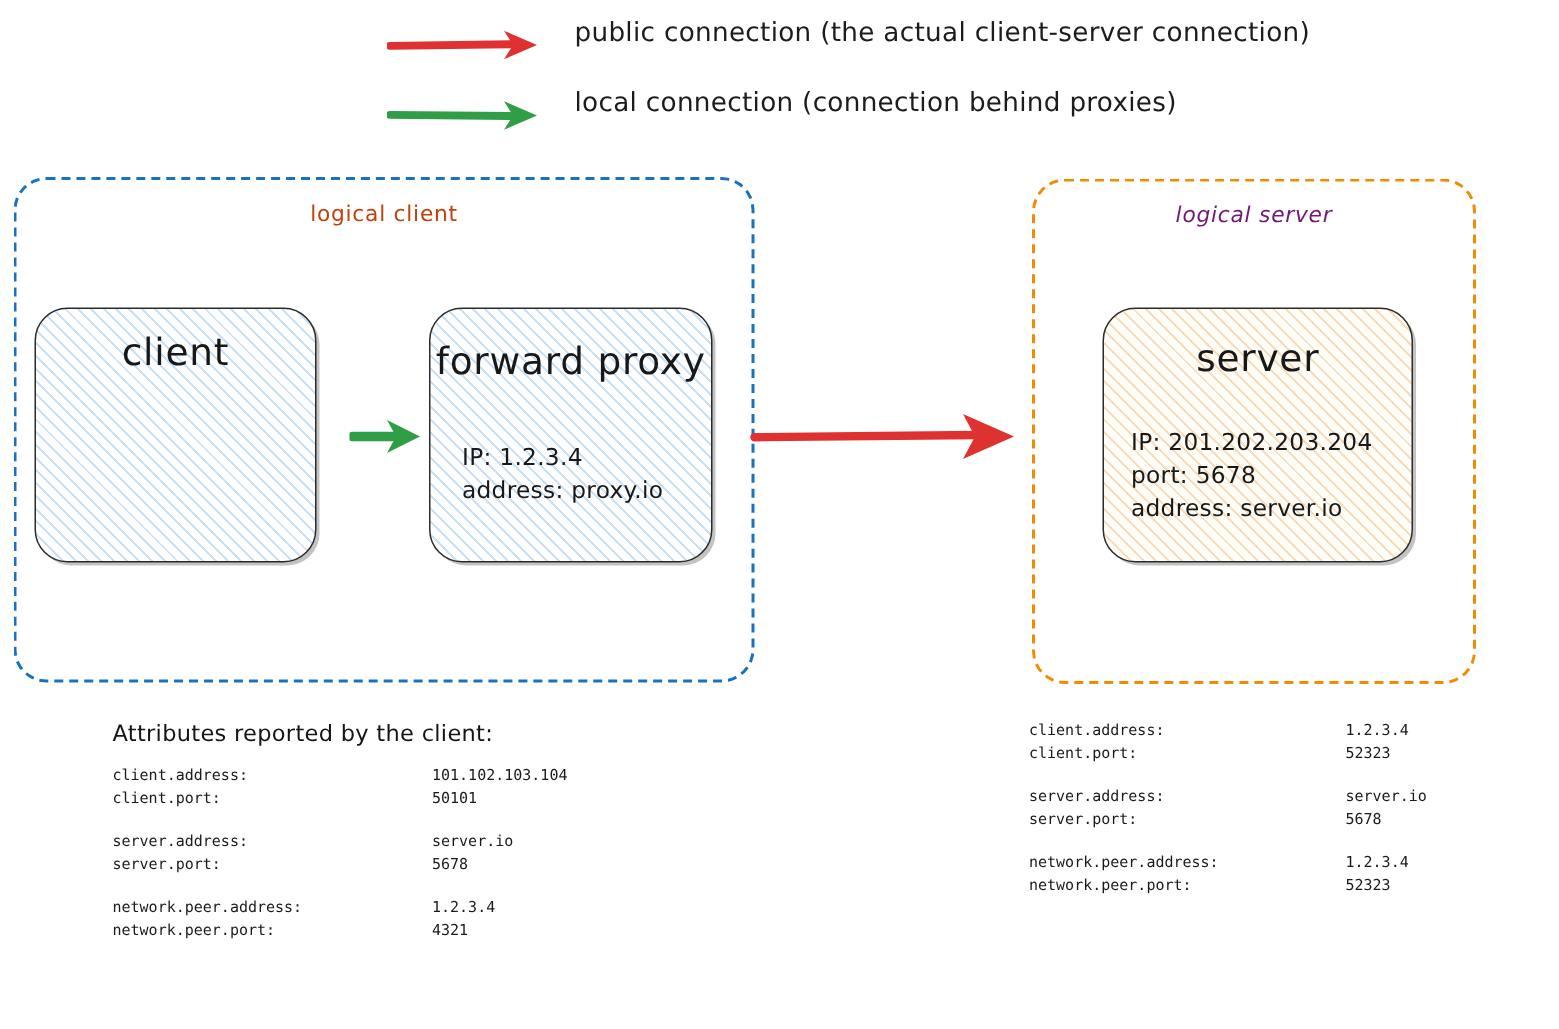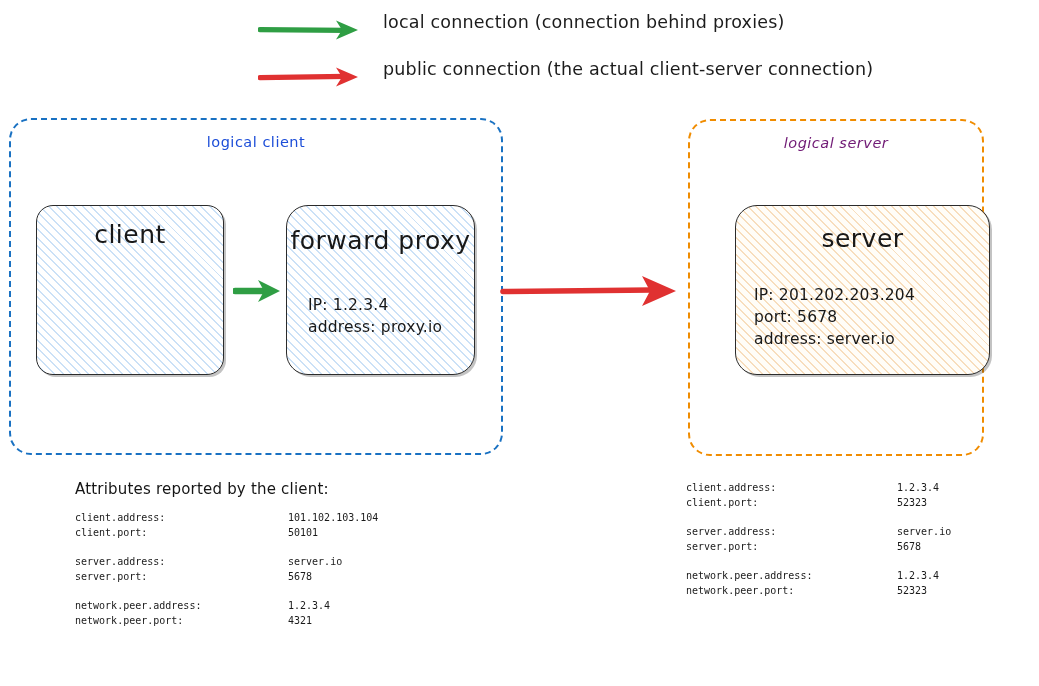--- a/index.html
+++ b/index.html
@@ -30,21 +30,21 @@
   #group-server{
     left:688px;top:119px;width:292px;height:333px;
     border:2.6px dashed #f08c00;
   }
   .group-title-wrap{
     position:absolute;top:12px;left:0;right:0;text-align:center;
   }
   .group-title-wrap span{
     background:#ffffff;padding:0 8px;font-size:14.5px;letter-spacing:.5px;
   }
-  #group-client .group-title-wrap span{color:#1d4ed8;}
+  #group-client .group-title-wrap span{color:#c2410c;}
   #group-server .group-title-wrap span{color:#701a75;font-style:italic;}
 
   
   .node{
     position:absolute;border-radius:22px;
     border:1.8px solid #2b2b2b;
     box-shadow:2.5px 2.5px 0 -0.5px rgba(40,40,40,.28);
     overflow:hidden;
   }
   .node-blue{
@@ -57,33 +57,32 @@
       rgba(255,255,255,0) 6px);
   }
   .node-orange{
     background-color:#fffdf8;
     background-image:repeating-linear-gradient(
       45deg,
       rgba(240,190,130,.5) 0px,
       rgba(240,190,130,.5) 1.4px,
       rgba(255,255,255,0) 1.4px,
       rgba(255,255,255,0) 6px);
-    padding-left:48px;
   }
   .node-title{
     position:absolute;left:0;right:0;text-align:center;
     font-size:25px;color:#181818;letter-spacing:.5px;line-height:1.18;
   }
   .node-body{
     position:absolute;left:0;right:0;
     font-size:15.5px;color:#181818;line-height:1.42;letter-spacing:.2px;
   }
   .node-body div{white-space:nowrap;}
 
-  #node-client{left:36px;top:205px;width:186px;height:168px;border-radius:17px;}
+  #node-client{left:23px;top:205px;width:186px;height:168px;}
   #node-client .node-title{top:14px;}
   #node-client .node-body{top:90px;left:20px;}
 
   #node-proxy{left:286px;top:205px;width:187px;height:168px;}
   #node-proxy .node-title{top:20px;}
   #node-proxy .node-body{top:88px;left:21px;}
 
   #node-server{left:735px;top:205px;width:205px;height:168px;}
   #node-server .node-title{top:18px;}
   #node-server .node-body{top:78px;left:18px;}
@@ -110,31 +109,31 @@
   #attrs-client .attr-key{width:213px;}
   #attrs-server .attr-key{width:211px;}
   .attr-val{display:inline-block;}
 </style>
 </head>
 <body>
 
 <div id="legend">
   <div class="legend-row">
     <svg class="legend-arrow" viewBox="0 0 110 24">
+      <path d="M2 12.6 L88 11.4" stroke="#e03131" stroke-width="5.2" stroke-linecap="round" fill="none"></path>
+      <path d="M78 2.5 L100 12 L78 21.5 L84 12 Z" fill="#e03131"></path>
+    </svg>
+    <div class="legend-label hand">public connection (the actual client-server connection)</div>
+  </div>
+  <div class="legend-row">
+    <svg class="legend-arrow" viewBox="0 0 110 24">
       <path d="M2 11.6 L88 12.4" stroke="#2f9e44" stroke-width="5.2" stroke-linecap="round" fill="none"></path>
       <path d="M78 2.5 L100 12 L78 21.5 L84 12 Z" fill="#2f9e44"></path>
     </svg>
     <div class="legend-label hand">local connection (connection behind proxies)</div>
-  </div>
-  <div class="legend-row">
-    <svg class="legend-arrow" viewBox="0 0 110 24">
-      <path d="M2 12.6 L88 11.4" stroke="#e03131" stroke-width="5.2" stroke-linecap="round" fill="none"></path>
-      <path d="M78 2.5 L100 12 L78 21.5 L84 12 Z" fill="#e03131"></path>
-    </svg>
-    <div class="legend-label hand">public connection (the actual client-server connection)</div>
   </div>
 </div>
 
 <div class="group" id="group-client">
   <div class="group-title-wrap">
     <span class="hand">logical client</span>
   </div>
 </div>
 
 <div class="node node-blue" id="node-client">

